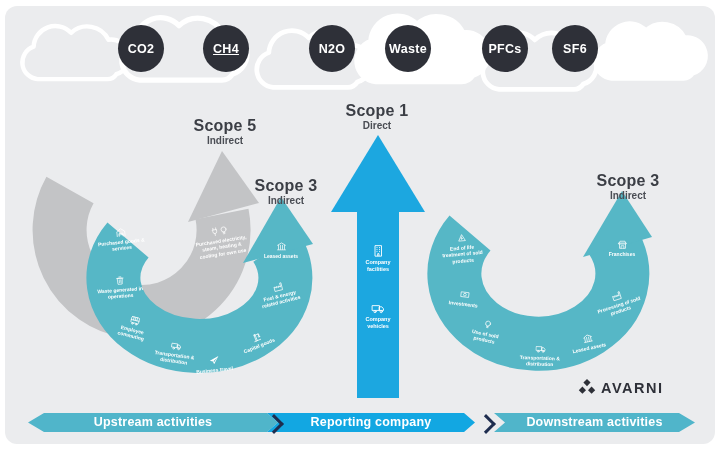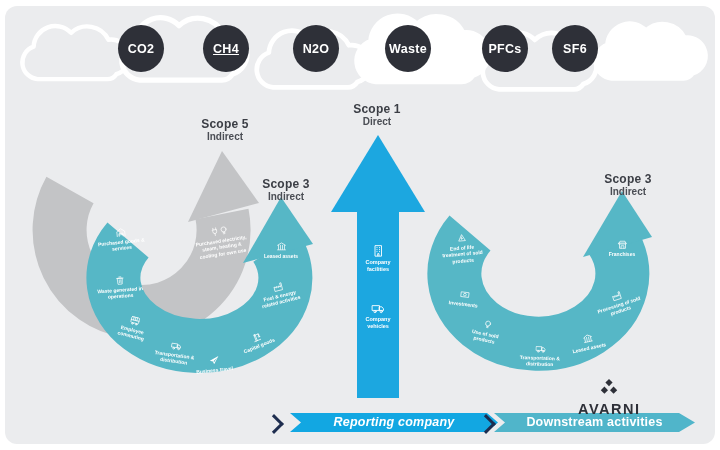--- a/index.html
+++ b/index.html
@@ -2,42 +2,42 @@
 <html><head>
 <meta charset="utf-8">
 <style>
   html,body{margin:0;padding:0;background:#fff;font-family:"Liberation Sans",sans-serif;}
   .frame{position:relative;width:720px;height:450px;background:#fff;overflow:hidden;}
   .panel{position:absolute;left:5px;top:6px;width:710px;height:438px;background:#EBECEE;border-radius:12px;}
   svg.scene{position:absolute;left:0;top:0;width:720px;height:450px;}
   .gas{position:absolute;width:46px;height:47px;border-radius:50%;background:#2E3038;color:#fff;
        display:flex;align-items:center;justify-content:center;font-size:12.5px;font-weight:bold;letter-spacing:.3px;}
   .scopehead{position:absolute;transform:translateX(-50%);text-align:center;color:#3B3E45;line-height:1.05;}
-  .scopehead .t{font-size:12px;font-weight:bold;letter-spacing:.2px;}
+  .scopehead .t{font-size:16px;font-weight:bold;letter-spacing:.2px;}
   .scopehead .s{font-size:10px;font-weight:bold;color:#4A4D54;margin-top:1px;}
   .lbl{position:absolute;width:48px;display:flex;flex-direction:column;align-items:center;gap:1px;
        color:#fff;font-size:5px;font-weight:bold;text-align:center;line-height:1.25;}
   .lbl.wide{width:54px;}
   .lbl .ic{width:11px;height:11px;display:block;}
   .lbl .ic.en{width:22px;height:11px;}
   .lbl.big .ic{width:14px;height:14px;}
   .lbl.big{font-size:5.5px;}
   .bar{position:absolute;left:0;top:0;width:720px;height:450px;pointer-events:none;}
   .seg{position:absolute;top:413px;height:19px;color:#fff;font-size:12.5px;font-weight:bold;
        text-align:center;line-height:19px;letter-spacing:.2px;}
   .seg1{left:28px;width:250px;background:#50B5CA;
         clip-path:polygon(0% 50%,16px 0%,100% 0%,calc(100% - 0px) 0%,100% 0%,calc(100% - 11px) 0%,100% 50%,calc(100% - 11px) 100%,16px 100%);}
-  .seg2{left:290px;width:208px;background:#12A7E2;
-        clip-path:polygon(0% 0%,calc(100% - 11px) 0%,100% 50%,calc(100% - 11px) 100%,0% 100%,11px 50%);font-style:italic;}
+  .seg2{left:267px;width:208px;background:#12A7E2;
+        clip-path:polygon(0% 0%,calc(100% - 11px) 0%,100% 50%,calc(100% - 11px) 100%,0% 100%,11px 50%);}
   .seg3{left:494px;width:201px;background:#50B5CA;
         clip-path:polygon(0% 0%,calc(100% - 16px) 0%,100% 50%,calc(100% - 16px) 100%,0% 100%,11px 50%);}
   .sep{position:absolute;top:417px;width:11px;height:11px;border-top:3px solid #1E2D4F;border-right:3px solid #1E2D4F;
        transform:rotate(45deg);}
   .sep1{left:267px;} .sep2{left:479px;}
-  .logo{position:absolute;left:578px;top:379px;display:flex;align-items:center;gap:5px;flex-direction:column;}
+  .logo{position:absolute;left:578px;top:379px;display:flex;align-items:center;gap:5px;}
   .logo .mark{width:18px;height:17px;}
   .logo .name{font-size:14.5px;font-weight:bold;color:#2E3038;letter-spacing:1.5px;}
 </style>
 </head>
 <body>
 
 <div class="frame">
   <div class="panel"></div>
 
   <svg class="scene" viewBox="0 0 720 450">
@@ -129,21 +129,21 @@
       <polygon points="331,212 425,212 378,135" fill="#1CA7E0"></polygon>
     </g>
   </svg>
 
   <div class="gas" style="left:118px;top:25px;">
       <span>CO2</span>
     </div>
   <div class="gas" style="left:203px;top:25px;text-decoration:underline;">
       <span>CH4</span>
     </div>
-  <div class="gas" style="left:293px;top:25px;">
+  <div class="gas" style="left:309px;top:25px;">
       <span>N2O</span>
     </div>
   <div class="gas" style="left:385px;top:25px;">
       <span>Waste</span>
     </div>
   <div class="gas" style="left:482px;top:25px;">
       <span>PFCs</span>
     </div>
   <div class="gas" style="left:552px;top:25px;align-items:center;">
       <span>SF6</span>
@@ -272,20 +272,23 @@
     <span>Processing of sold products</span>
   </div>
   <div class="lbl" style="left:622px;top:248px;transform:translate(-50%,-50%);">
     <svg class="ic">
         <use href="#i-store"></use>
       </svg>
     <span>Franchises</span>
   </div>
 
   <div class="bar">
+    <div class="seg seg1">
+      <span>Upstream activities</span>
+    </div>
     <div class="seg seg2">
       <span>Reporting company</span>
     </div>
     <div class="seg seg3">
       <span>Downstream activities</span>
     </div>
     <div class="sep sep1"></div>
     <div class="sep sep2"></div>
   </div>
 

